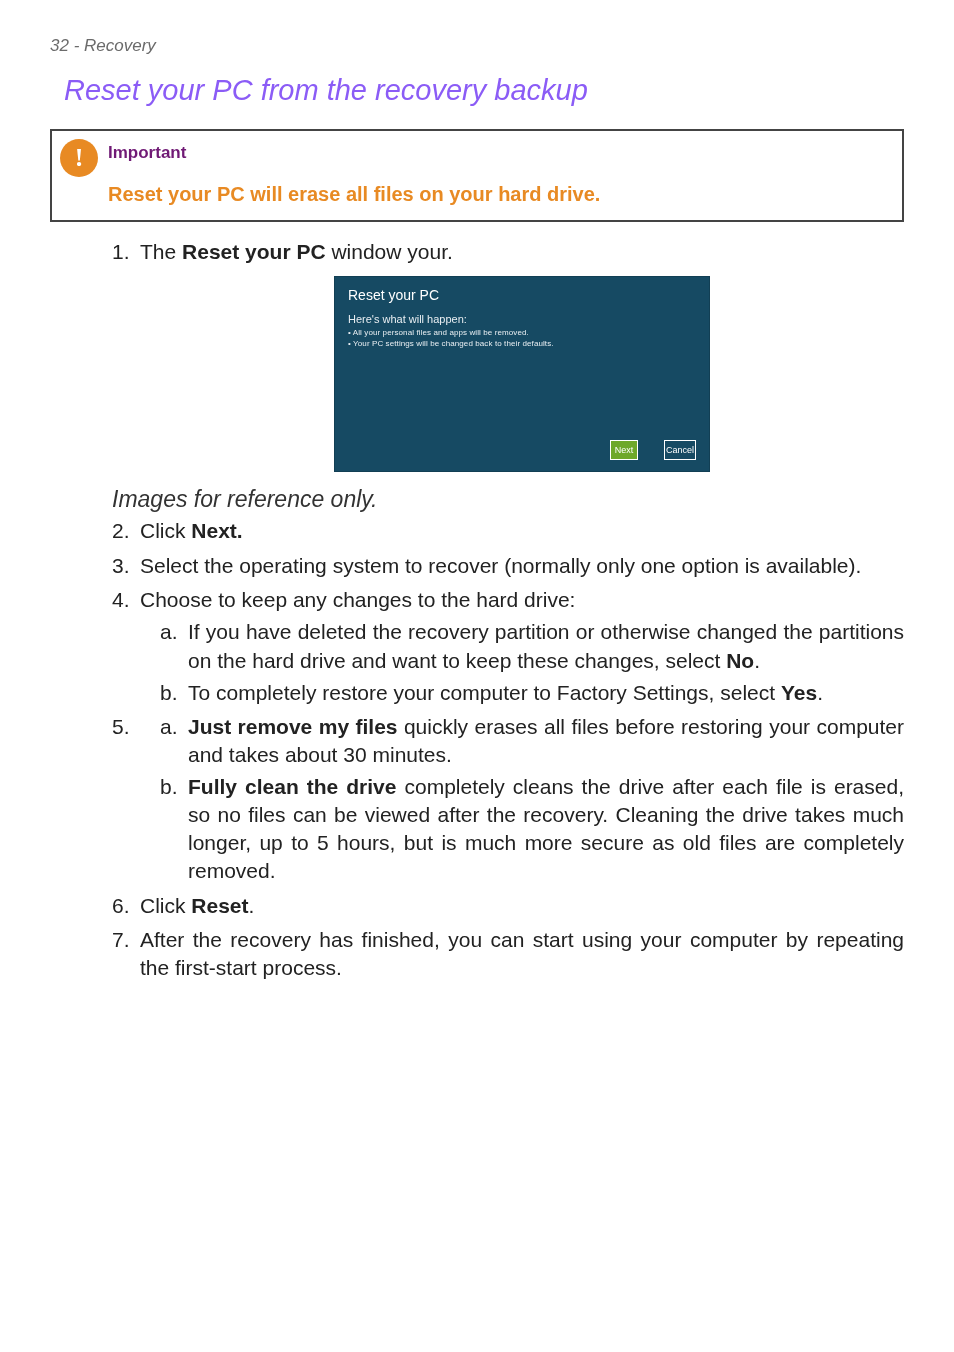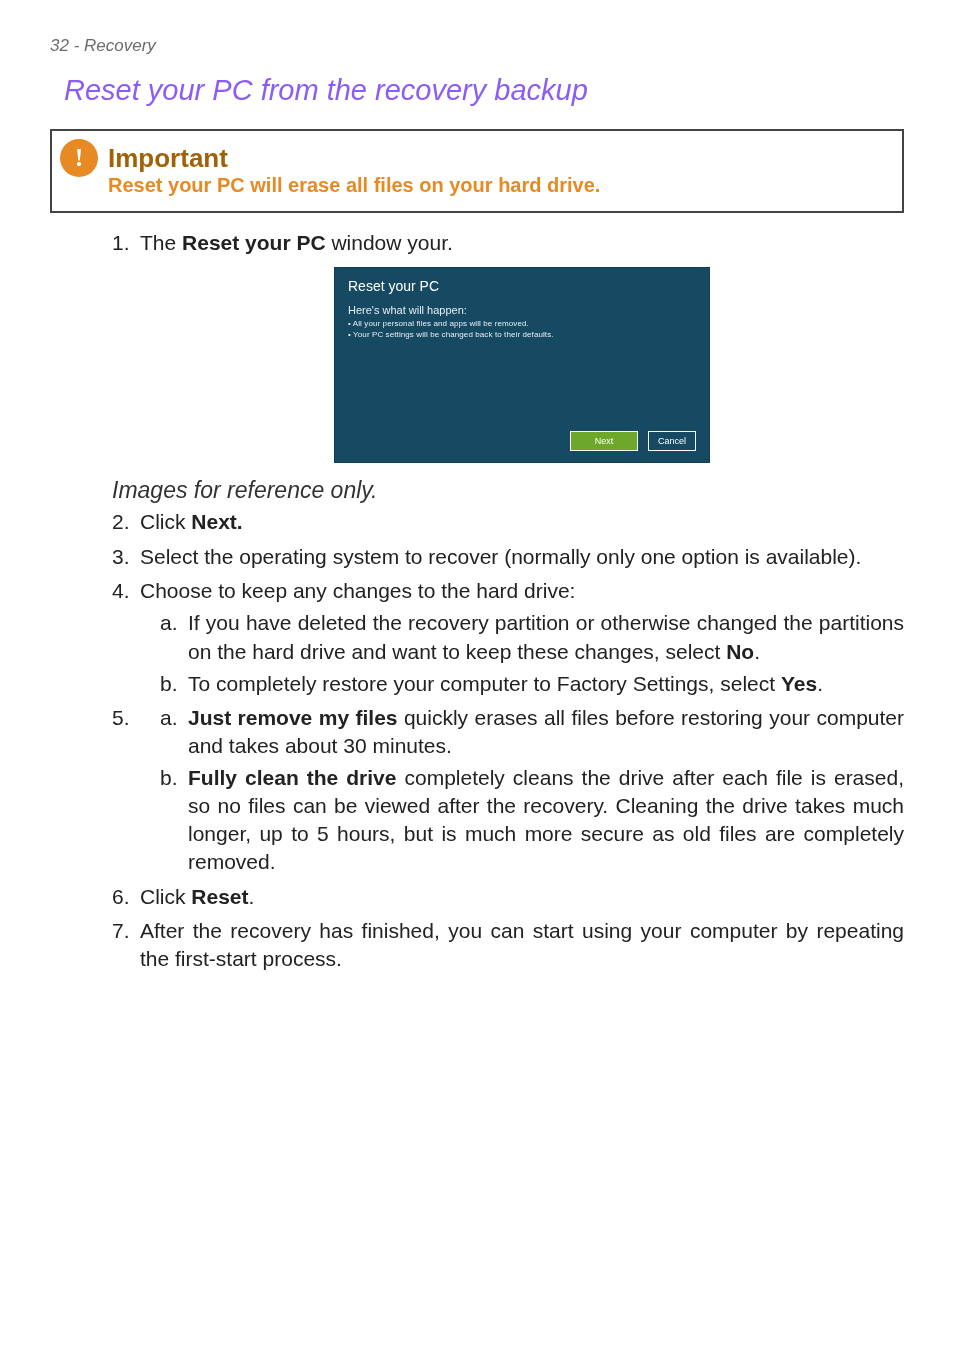--- a/index.html
+++ b/index.html
@@ -6,21 +6,21 @@
   html, body { width: 954px; background: #fff; font-family: Arial, Helvetica, sans-serif; color: #222; -webkit-font-smoothing: antialiased; }
   body { padding: 36px 50px 60px 50px; }
 
   .page-num { font-size: 17px; font-style: italic; color: #6b6b6b; margin-bottom: 18px; }
 
   h1.page-title { font-size: 29px; font-style: italic; font-weight: 400; color: #8b5cf6; margin: 14px 0 22px 14px; }
 
   .callout-box { border: 2px solid #444; padding: 12px 18px 14px 56px; position: relative; margin: 0 0 16px 0; min-height: 70px; }
   .callout-icon { position: absolute; left: 8px; top: 8px; width: 38px; height: 38px; border-radius: 50%; background: #e88a23; display: flex; align-items: center; justify-content: center; }
   .callout-icon span { color: #fff; font-weight: 700; font-size: 26px; font-family: Georgia, serif; line-height: 1; }
-  .callout-title { color: #a16207; font-weight: 700; font-size: 26px; margin-bottom: 0; }
+  .callout-title { color: #701a75; font-weight: 700; font-size: 17px; margin-bottom: 20px; }
   .callout-body { color: #e88a23; font-weight: 700; font-size: 20px; }
 
   ol.steps { list-style: none; margin: 0 0 0 62px; counter-reset: step; }
   ol.steps > li { counter-increment: step; position: relative; font-size: 21px; color: #222; line-height: 1.35; margin-bottom: 6px; padding-left: 28px; text-align: justify; }
   ol.steps > li::before { content: counter(step) "."; position: absolute; left: 0; top: 0; }
 
   ol.sub { list-style: none; margin: 4px 0 6px 20px; counter-reset: sub; }
   ol.sub > li { counter-increment: sub; position: relative; font-size: 21px; line-height: 1.34; padding-left: 28px; margin-bottom: 4px; text-align: justify; }
   ol.sub > li::before { content: counter(sub, lower-alpha) "."; position: absolute; left: 0; top: 0; }
 
@@ -30,22 +30,22 @@
 
   
   .shot-wrap { display: flex; justify-content: center; margin: 10px 0 4px 0; }
   .shot { width: 376px; height: 196px; background: #164a63; position: relative; font-family: "Segoe UI", Arial, sans-serif; color: #fff; box-shadow: inset 0 0 0 1px rgba(0,0,0,0.15); }
   .shot-title { position: absolute; left: 14px; top: 10px; font-size: 14px; font-weight: 400; color: #fff; }
   .shot-sub { position: absolute; left: 14px; top: 36px; font-size: 11px; color: #e8eef2; }
   .shot-bul { position: absolute; left: 14px; font-size: 8px; color: #e8eef2; letter-spacing: 0.1px; }
   .shot-bul.b1 { top: 52px; }
   .shot-bul.b2 { top: 63px; }
   .shot-btn { position: absolute; bottom: 12px; height: 20px; line-height: 18px; font-size: 9px; text-align: center; border: 1px solid #fff; cursor: pointer; }
-  .shot-btn.next { right: 72px; width: 68px; background: #6ea82a; color: #fff; border-color: #fff; }
-  .shot-btn.cancel { right: 14px; width: 48px; background: transparent; color: #fff; }
+  .shot-btn.next { right: 72px; width: 28px; background: #6ea82a; color: #fff; border-color: #fff; }
+  .shot-btn.cancel { right: 14px; width: 32px; background: transparent; color: #fff; }
 
   
   .frag { display: inline; }
 </style>
 </head>
 <body>
 
 <div class="page-num">32 - Recovery</div>
 
 <h1 class="page-title">Reset your PC from the recovery backup</h1>

